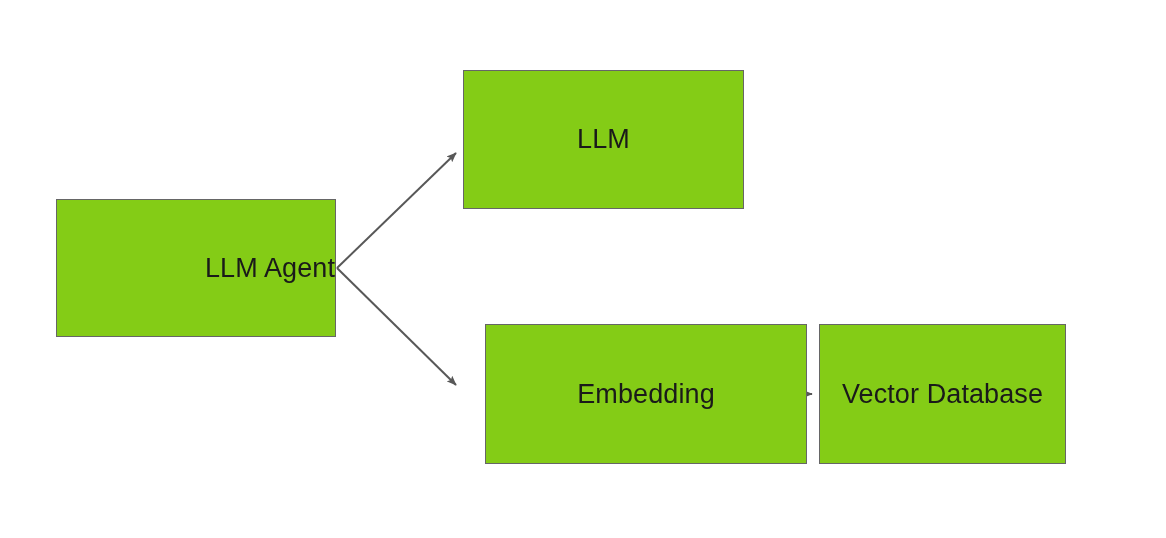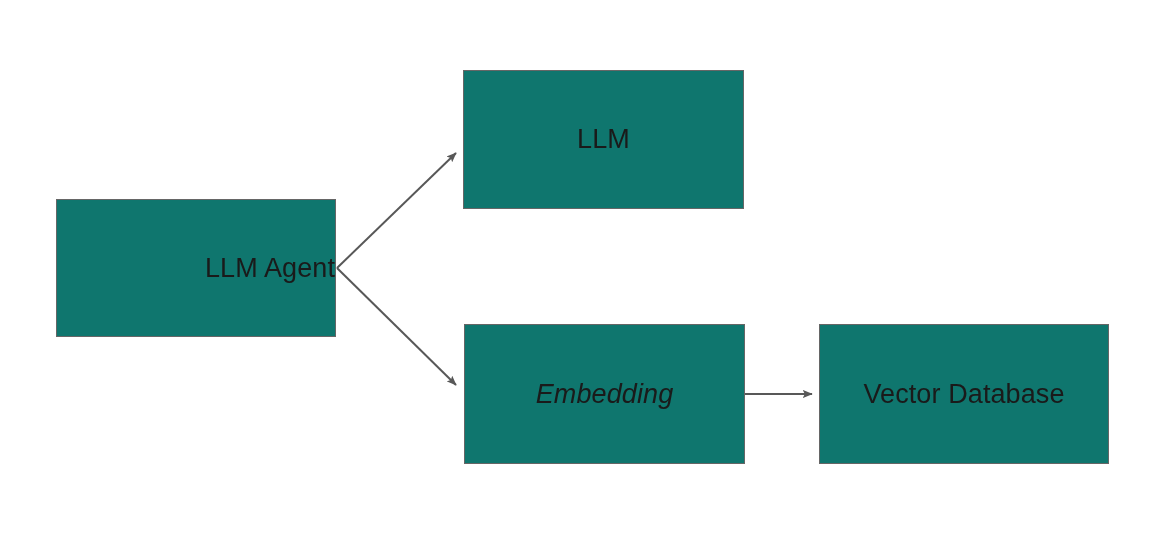--- a/index.html
+++ b/index.html
@@ -21,38 +21,38 @@
     position: absolute;
     left: 0;
     top: 0;
     width: 1166px;
     height: 538px;
     pointer-events: none;
   }
   .node {
     position: absolute;
     box-sizing: border-box;
-    background: #0f766e;
+    background: #84cc16;
     border: 1.6px solid #666666;
     display: flex;
     align-items: center;
     justify-content: center;
   }
   .node-label {
     color: #1a1a1a;
     font-size: 27px;
     line-height: 1;
     font-weight: 400;
     letter-spacing: 0.1px;
     white-space: nowrap;
   }
   #node-llm-agent { left: 56px;  top: 199px; width: 280px; height: 138px; justify-content: flex-end; }
   #node-llm       { left: 463px; top: 70px;  width: 281px; height: 139px; }
-  #node-embedding { left: 464px; top: 324px; width: 281px; height: 140px; font-style: italic; }
-  #node-vector-db { left: 819px; top: 324px; width: 290px; height: 140px; }
+  #node-embedding { left: 485px; top: 324px; width: 322px; height: 140px; }
+  #node-vector-db { left: 819px; top: 324px; width: 247px; height: 140px; }
 </style>
 </head>
 <body>
 
 <div id="canvas">
 
   <svg id="edge-layer" viewBox="0 0 1166 538" width="1166" height="538" xmlns="http://www.w3.org/2000/svg">
     <defs>
       <marker id="arrowhead" markerWidth="10" markerHeight="8" refX="9.2" refY="4" orient="auto" markerUnits="userSpaceOnUse">
         <path d="M 0 0 L 10 4 L 0 8 L 2 4 Z" fill="#585858"></path>

